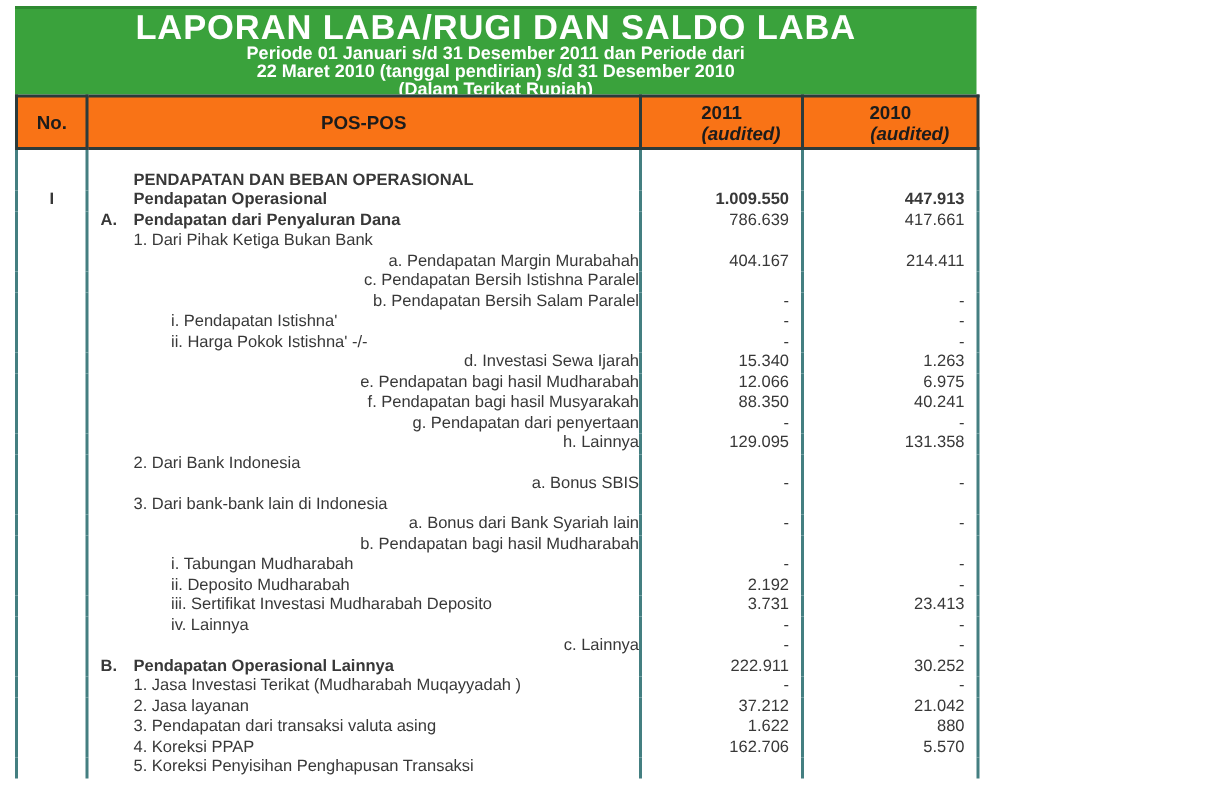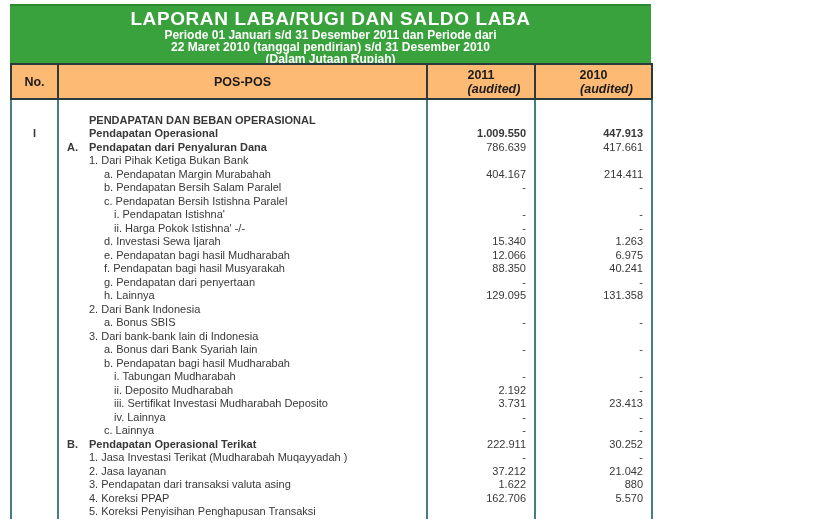--- a/index.html
+++ b/index.html
@@ -6,62 +6,62 @@
   .root{
     position:relative;width:819px;height:531px;background:#ffffff;
     overflow:hidden;font-family:"Liberation Sans",sans-serif;color:#383838;
   }
   
   .green-header{
     position:absolute;left:10px;top:4px;width:641px;height:59px;
     background:#3aa23c;border-top:2px solid #2e8a31;box-sizing:border-box;
     text-align:center;color:#ffffff;overflow:hidden;
   }
-  .gh-title{font-size:19px;font-weight:bold;line-height:21px;letter-spacing:0.6px;padding-top:2px;white-space:nowrap;}
+  .gh-title{font-size:23px;font-weight:bold;line-height:21px;letter-spacing:0.6px;padding-top:2px;white-space:nowrap;}
   .gh-sub{font-size:12px;font-weight:bold;line-height:12px;white-space:nowrap;}
   
   .report-table{
     position:absolute;left:10px;top:63px;width:641px;
     border-collapse:collapse;table-layout:fixed;
   }
   .report-table thead td{
-    background:#fdba74;border:2px solid #2b3b3b;
+    background:#f97316;border:2px solid #2b3b3b;
     text-align:center;font-weight:bold;font-size:12.5px;line-height:14px;
     color:#1c1c1c;height:33px;padding:0;vertical-align:middle;
   }
   .audited{font-style:italic;margin-left:26px;}
   .report-table tbody td,
   .report-table tfoot td{
     border-left:2px solid #447f81;border-right:2px solid #447f81;
     font-size:11px;line-height:13.5px;height:13.5px;padding:0;
     vertical-align:middle;color:#383838;background:#ffffff;
   }
   .spacer td{height:5px;}
   .cell-no{text-align:center;font-weight:bold;}
   .cell-label{white-space:nowrap;overflow:hidden;}
   .cell-val{text-align:right;padding-right:8px !important;}
   .bold{font-weight:bold;}
   .lvl0{padding-left:8px !important;}
   .lvl1{padding-left:30px !important;}
-  .lvl2{padding-left:45px !important;}
+  .lvl2{padding-left:45px !important;text-align:right;}
   .lvl3{padding-left:55px !important;}
   .marker{margin-right:3px;}
   .marker.empty{display:none;}
   .lvl0 .marker{display:inline-block;width:22px;margin-right:0;}
 </style>
 </head>
 <body>
 
 <div class="root">
 
   <div class="green-header">
     <div class="gh-title">LAPORAN LABA/RUGI DAN SALDO LABA</div>
     <div class="gh-sub">Periode 01 Januari s/d 31 Desember 2011 dan Periode dari</div>
     <div class="gh-sub">22 Maret 2010 (tanggal pendirian) s/d 31 Desember 2010</div>
-    <div class="gh-sub">(Dalam Jutaan Rupiah)</div>
+    <div class="gh-sub">(Dalam Terikat Rupiah)</div>
   </div>
 
   <table class="report-table">
     <colgroup>
       <col style="width:47px">
         <col style="width:369px">
         <col style="width:108px">
         <col style="width:117px">
     </colgroup>
     <thead>
@@ -110,29 +110,29 @@
     <td class="cell-val"></td>
   </tr>
         <tr>
     <td class="cell-no"></td>
     <td class="cell-label lvl2"><span class="marker">a.</span><span class="txt">Pendapatan Margin Murabahah</span></td>
     <td class="cell-val">404.167</td>
     <td class="cell-val">214.411</td>
   </tr>
         <tr>
     <td class="cell-no"></td>
+    <td class="cell-label lvl2"><span class="marker">c.</span><span class="txt">Pendapatan Bersih Istishna Paralel</span></td>
+    <td class="cell-val"></td>
+    <td class="cell-val"></td>
+  </tr>
+        <tr>
+    <td class="cell-no"></td>
     <td class="cell-label lvl2"><span class="marker">b.</span><span class="txt">Pendapatan Bersih Salam Paralel</span></td>
     <td class="cell-val">-</td>
     <td class="cell-val">-</td>
-  </tr>
-        <tr>
-    <td class="cell-no"></td>
-    <td class="cell-label lvl2"><span class="marker">c.</span><span class="txt">Pendapatan Bersih Istishna Paralel</span></td>
-    <td class="cell-val"></td>
-    <td class="cell-val"></td>
   </tr>
         <tr>
     <td class="cell-no"></td>
     <td class="cell-label lvl3"><span class="marker">i.</span><span class="txt">Pendapatan Istishna'</span></td>
     <td class="cell-val">-</td>
     <td class="cell-val">-</td>
   </tr>
         <tr>
     <td class="cell-no"></td>
     <td class="cell-label lvl3"><span class="marker">ii.</span><span class="txt">Harga Pokok Istishna' -/-</span></td>
@@ -224,21 +224,21 @@
     <td class="cell-val">-</td>
   </tr>
         <tr>
     <td class="cell-no"></td>
     <td class="cell-label lvl2"><span class="marker">c.</span><span class="txt">Lainnya</span></td>
     <td class="cell-val">-</td>
     <td class="cell-val">-</td>
   </tr>
         <tr>
     <td class="cell-no"></td>
-    <td class="cell-label lvl0 bold"><span class="marker">B.</span><span class="txt">Pendapatan Operasional Terikat</span></td>
+    <td class="cell-label lvl0 bold"><span class="marker">B.</span><span class="txt">Pendapatan Operasional Lainnya</span></td>
     <td class="cell-val">222.911</td>
     <td class="cell-val">30.252</td>
   </tr>
         <tr>
     <td class="cell-no"></td>
     <td class="cell-label lvl1"><span class="marker">1.</span><span class="txt">Jasa Investasi Terikat (Mudharabah Muqayyadah )</span></td>
     <td class="cell-val">-</td>
     <td class="cell-val">-</td>
   </tr>
         <tr>

